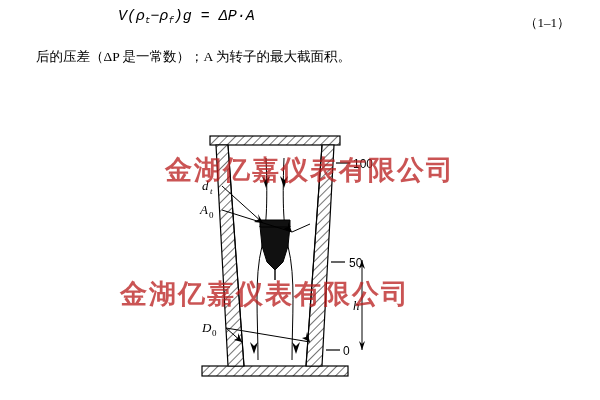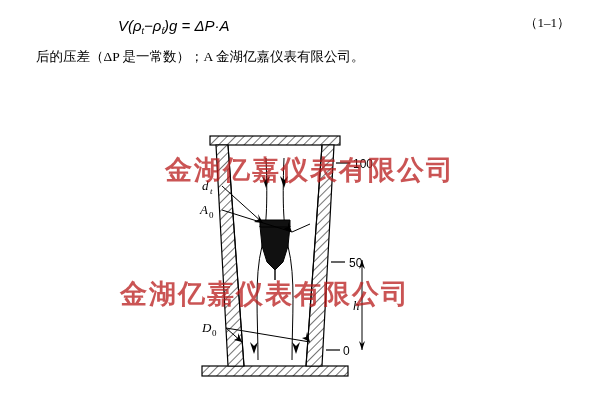--- a/index.html
+++ b/index.html
@@ -25,22 +25,22 @@
   .formula-row {
     position: absolute;
     top: 6px;
     left: 0;
     width: 600px;
     height: 26px;
   }
   .formula {
     position: absolute;
     left: 118px;
-    top: 11px;
-    font-family: Liberation Sans, sans-serif;
+    top: 2px;
+    font-family: Liberation Mono, monospace;
     font-size: 15px;
     font-style: italic;
     white-space: nowrap;
   }
   .sub {
     font-size: 9px;
     vertical-align: -3px;
     font-style: italic;
   }
   .eqnum {
@@ -108,21 +108,21 @@
 <div class="page">
 
   <div class="formula-row">
     <div class="formula">
       <span>V(ρ</span><span class="sub">t</span><span>−ρ</span><span class="sub">f</span><span>)g = ΔP·A</span>
     </div>
     <div class="eqnum">（1–1）</div>
   </div>
 
   <div class="para">
-    <span class="line2">后的压差（ΔP 是一常数）；A 金湖亿嘉仪表有限公司。</span>
+    <span class="line2">后的压差（ΔP 是一常数）；A 为转子的最大截面积。</span>
   </div>
 
   <div class="figure">
     <svg width="300" height="268" viewBox="0 0 300 268" xmlns="http://www.w3.org/2000/svg">
       <defs>
         <pattern id="hatch" width="6" height="6" patternTransform="rotate(45)" patternUnits="userSpaceOnUse">
           <rect width="6" height="6" fill="#ffffff"></rect>
           <line x1="0" y1="0" x2="0" y2="6" stroke="#000000" stroke-width="1.1"></line>
         </pattern>
       </defs>

